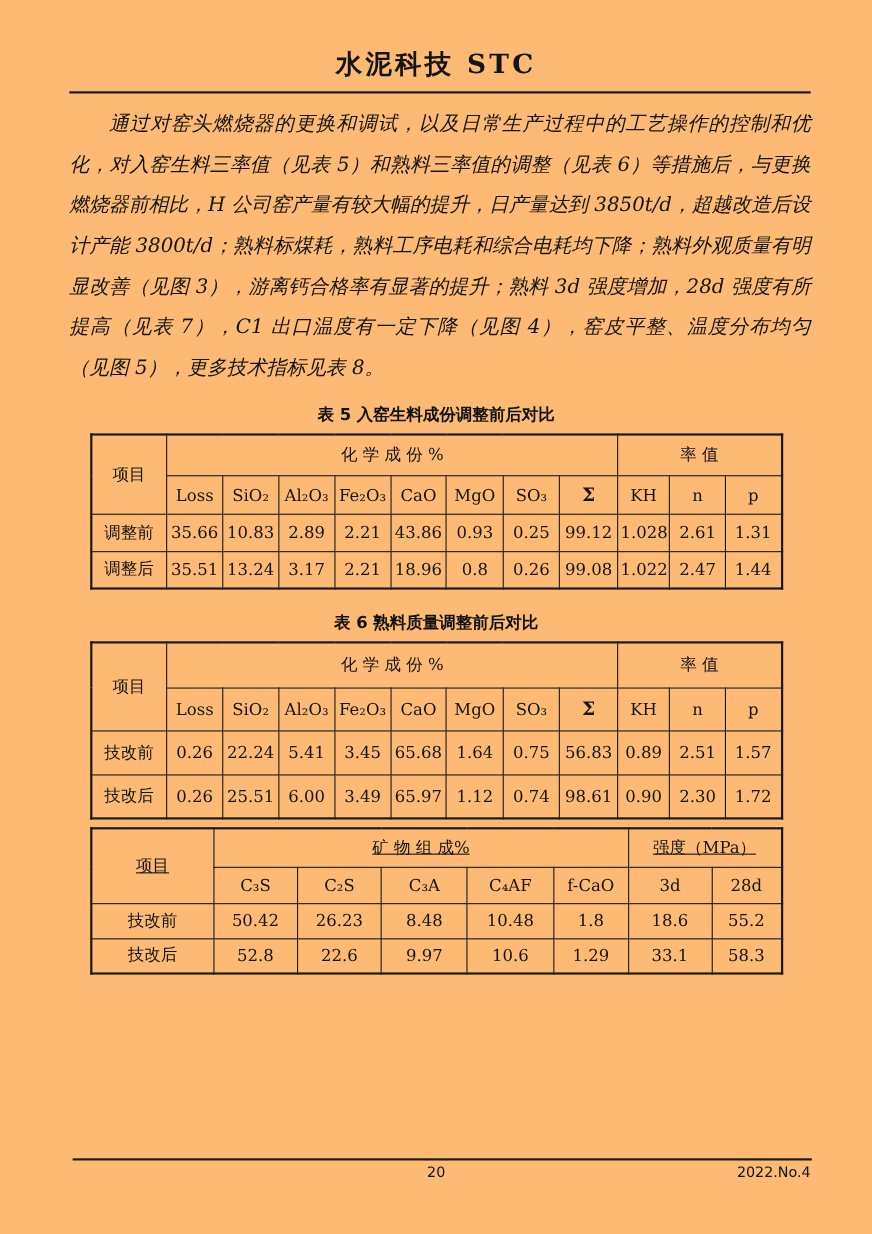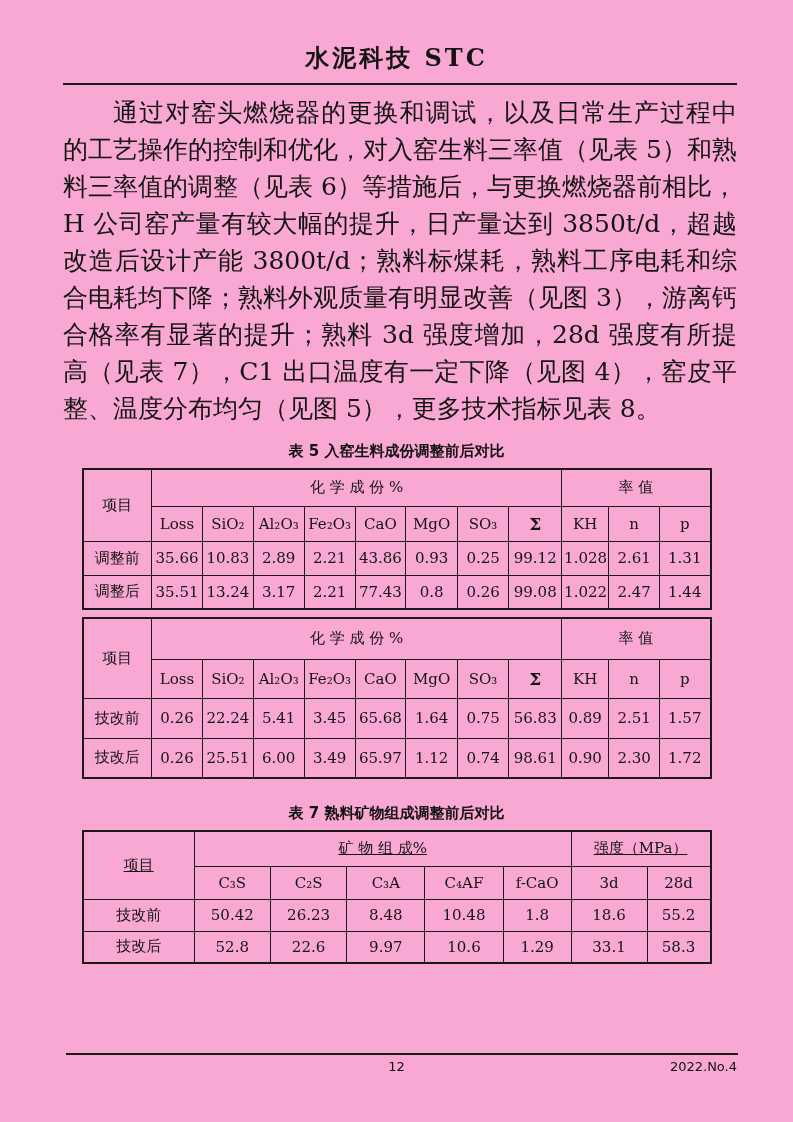--- a/index.html
+++ b/index.html
@@ -2,21 +2,21 @@
 <html><head>
 <meta charset="utf-8">
 <style>
   * { box-sizing: border-box; }
   html, body { margin: 0; padding: 0; background: #ffffff; }
   .page {
     position: relative;
     width: 793px;
     height: 1122px;
     margin: 0 auto;
-    background: #f9a8d4;
+    background: #fdba74;
     color: #141414;
     font-family: "DejaVu Serif", "Liberation Serif", serif;
     overflow: hidden;
   }
 
   
   .journal-title {
     padding-top: 42px;
     text-align: center;
     font-size: 24px;
@@ -37,25 +37,26 @@
     font-weight: bold;
     font-size: 20px;
     line-height: 26px;
     color: #111;
   }
   .section-heading .sec-num { margin-right: 17px; }
 
   
   .body-text {
     margin: 9px 56px 0 63px;
-    font-size: 25px;
+    font-size: 18px;
     line-height: 37px;
     text-align: justify;
     text-indent: 2em;
     color: #141414;
+    font-style: italic;
   }
 
   
   .table-caption {
     text-align: center;
     font-family: "DejaVu Sans", "Liberation Sans", sans-serif;
     font-weight: bold;
     font-size: 15px;
     color: #111;
   }
@@ -180,31 +181,32 @@
       <td>1.028</td>
       <td>2.61</td>
       <td>1.31</td>
     </tr>
     <tr class="dr">
       <td>调整后</td>
       <td>35.51</td>
       <td>13.24</td>
       <td>3.17</td>
       <td>2.21</td>
-      <td>77.43</td>
+      <td>18.96</td>
       <td>0.8</td>
       <td>0.26</td>
       <td>99.08</td>
       <td>1.022</td>
       <td>2.47</td>
       <td>1.44</td>
     </tr>
   </tbody>
     </table>
 
+  <div class="table-caption cap-6">表 6 熟料质量调整前后对比</div>
   <table class="data-table t6">
     <colgroup>
       <col style="width:11%">
         <col style="width:8.1%">
         <col style="width:8.1%">
         <col style="width:8.1%">
         <col style="width:8.1%">
         <col style="width:8.1%">
         <col style="width:8.2%">
         <col style="width:8.2%">
@@ -256,21 +258,20 @@
       <td>1.12</td>
       <td>0.74</td>
       <td>98.61</td>
       <td>0.90</td>
       <td>2.30</td>
       <td>1.72</td>
     </tr>
   </tbody>
     </table>
 
-  <div class="table-caption cap-7">表 7 熟料矿物组成调整前后对比</div>
   <table class="data-table t7">
     <colgroup>
       <col style="width:17.8%">
         <col style="width:12.1%">
         <col style="width:12.2%">
         <col style="width:12.4%">
         <col style="width:12.5%">
         <col style="width:10.8%">
         <col style="width:12.1%">
         <col style="width:10.1%">
@@ -308,17 +309,17 @@
       <td>10.6</td>
       <td>1.29</td>
       <td>33.1</td>
       <td>58.3</td>
     </tr>
   </tbody>
     </table>
 
   <div class="footer-rule"></div>
   <div class="footer-bar">
-    <span class="page-number">12</span>
+    <span class="page-number">20</span>
     <span class="issue-number">2022.No.4</span>
   </div>
 
 </div>
 
 </body></html>

